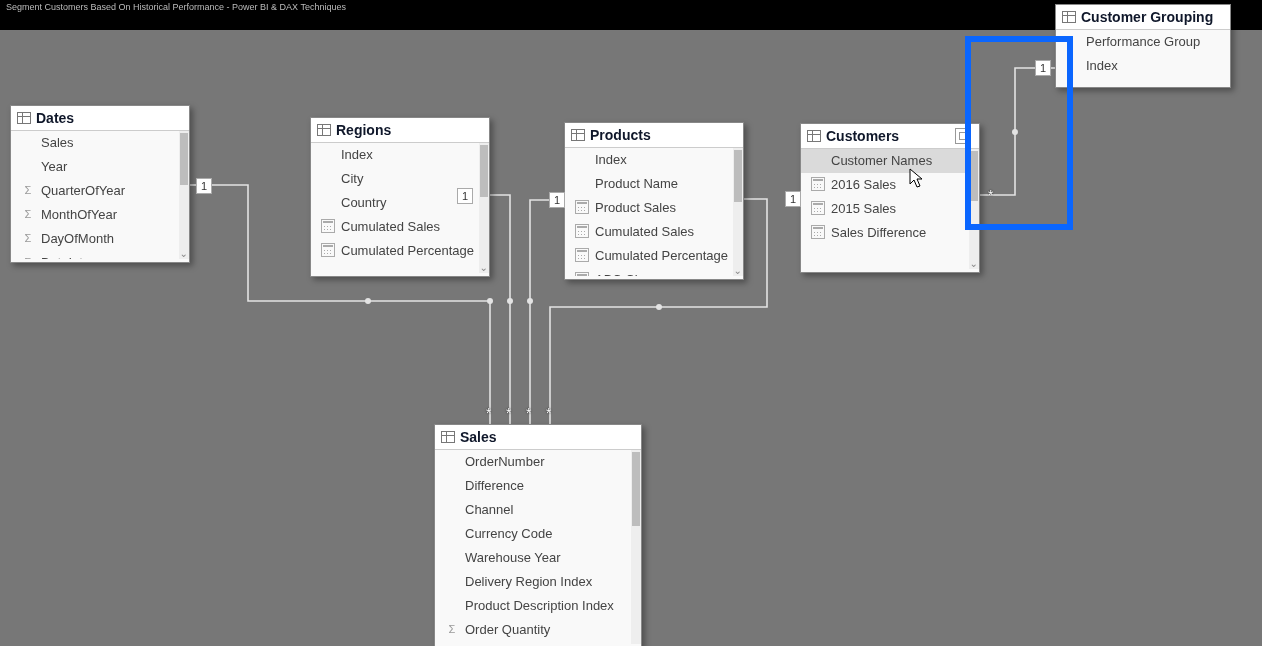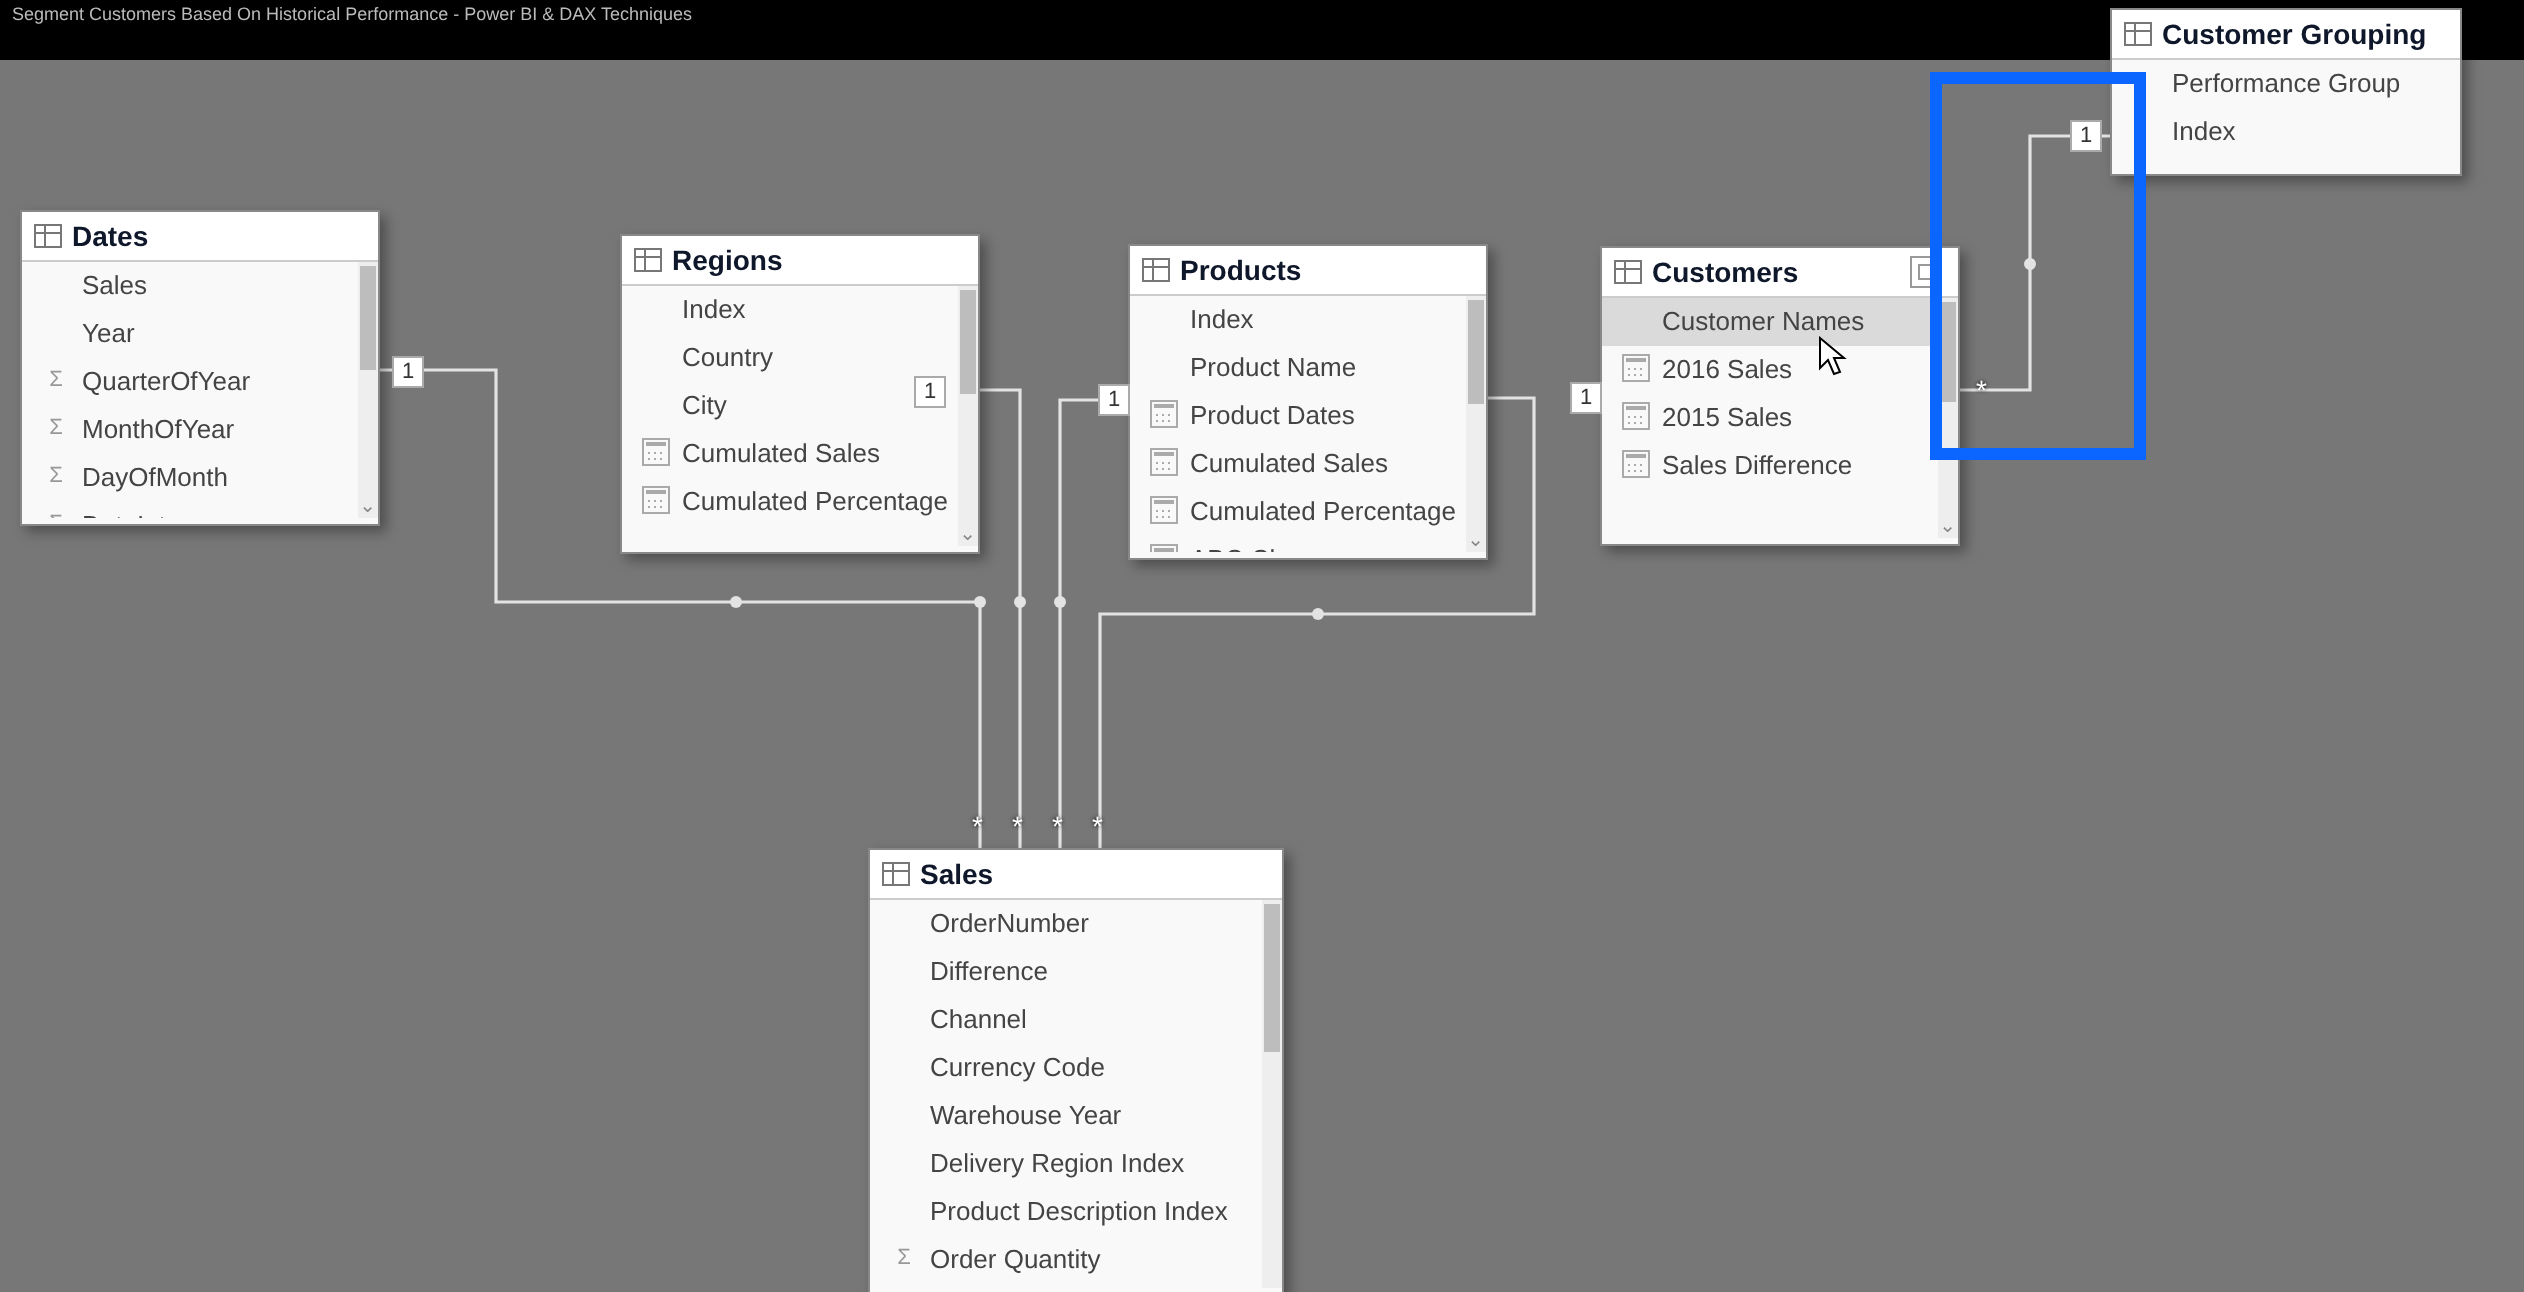--- a/index.html
+++ b/index.html
@@ -86,22 +86,22 @@
           <div class="arrow-dn" style="right: 1px; bottom: 0px;">⌄</div>
         </div>
       </div>
       <div class="tbl" style="left: 286px; top: 117px; width: 178px; height: 158px; margin-left: 24px;">
         <div class="thead">
           <span class="ic-table"></span>
           <span>Regions</span>
         </div>
         <div class="tbody" style="height: 130px; overflow: hidden;">
           <div class="fld"><span>Index</span></div>
+          <div class="fld"><span>City</span></div>
           <div class="fld"><span>Country</span></div>
-          <div class="fld"><span>City</span></div>
           <div class="fld"><span class="ic">
               <span class="ic-calc"></span>
             </span><span>Cumulated Sales</span></div>
           <div class="fld"><span class="ic">
               <span class="ic-calc"></span>
             </span><span>Cumulated Percentage</span></div>
           <div class="scroll">
             <div class="thumb" style="top: 2px; height: 52px;"></div>
           </div>
           <div class="arrow-dn" style="right: 1px; bottom: 0px;">⌄</div>
@@ -110,21 +110,21 @@
       <div class="tbl" style="left: 564px; top: 122px; width: 178px; height: 156px;">
         <div class="thead">
           <span class="ic-table"></span>
           <span>Products</span>
         </div>
         <div class="tbody" style="height: 128px; overflow: hidden;">
           <div class="fld"><span>Index</span></div>
           <div class="fld"><span>Product Name</span></div>
           <div class="fld"><span class="ic">
               <span class="ic-calc"></span>
-            </span><span>Product Dates</span></div>
+            </span><span>Product Sales</span></div>
           <div class="fld"><span class="ic">
               <span class="ic-calc"></span>
             </span><span>Cumulated Sales</span></div>
           <div class="fld"><span class="ic">
               <span class="ic-calc"></span>
             </span><span>Cumulated Percentage</span></div>
           <div class="fld"><span class="ic">
               <span class="ic-calc"></span>
             </span><span>ABC Class</span></div>
           <div class="scroll">

